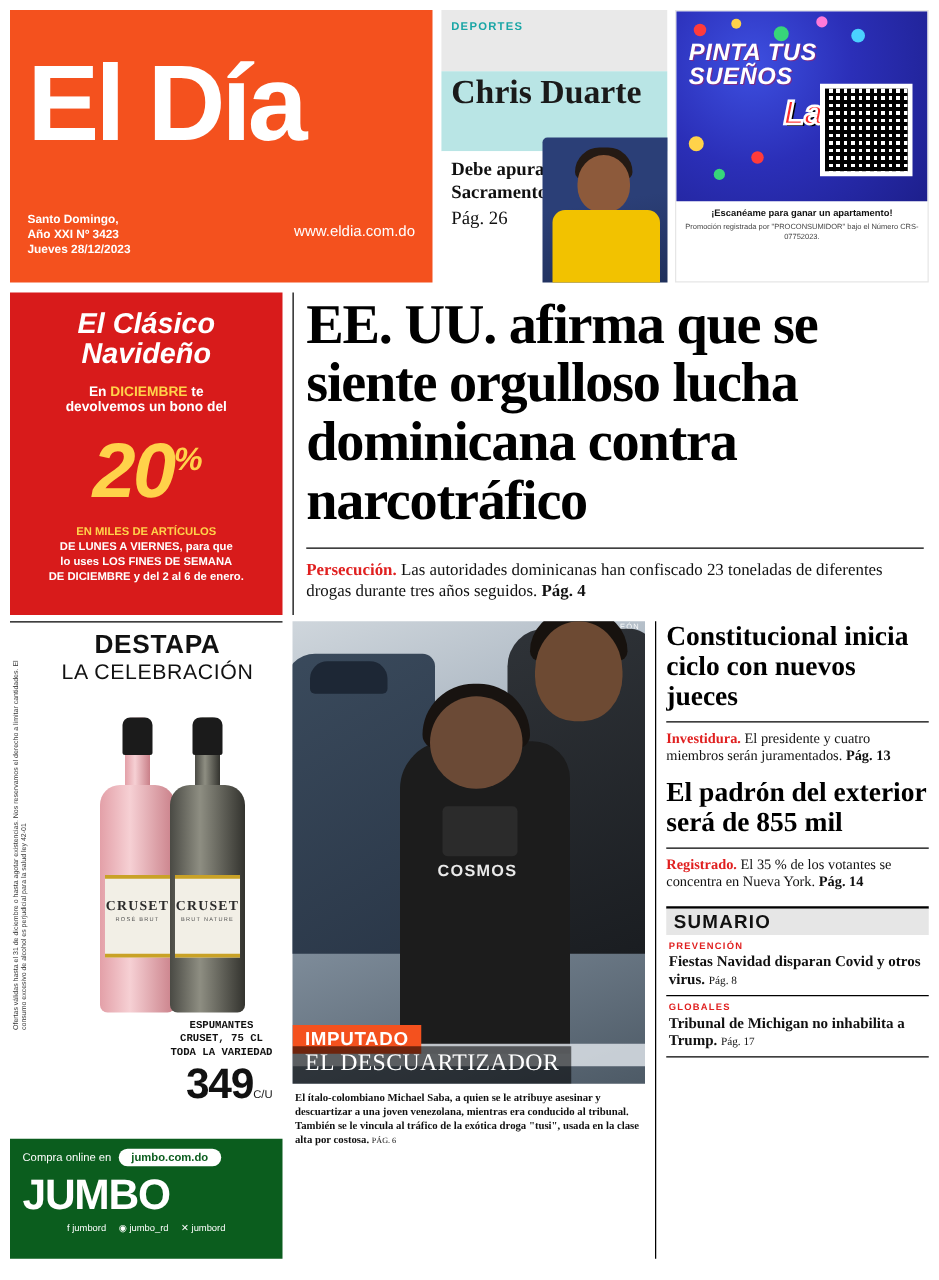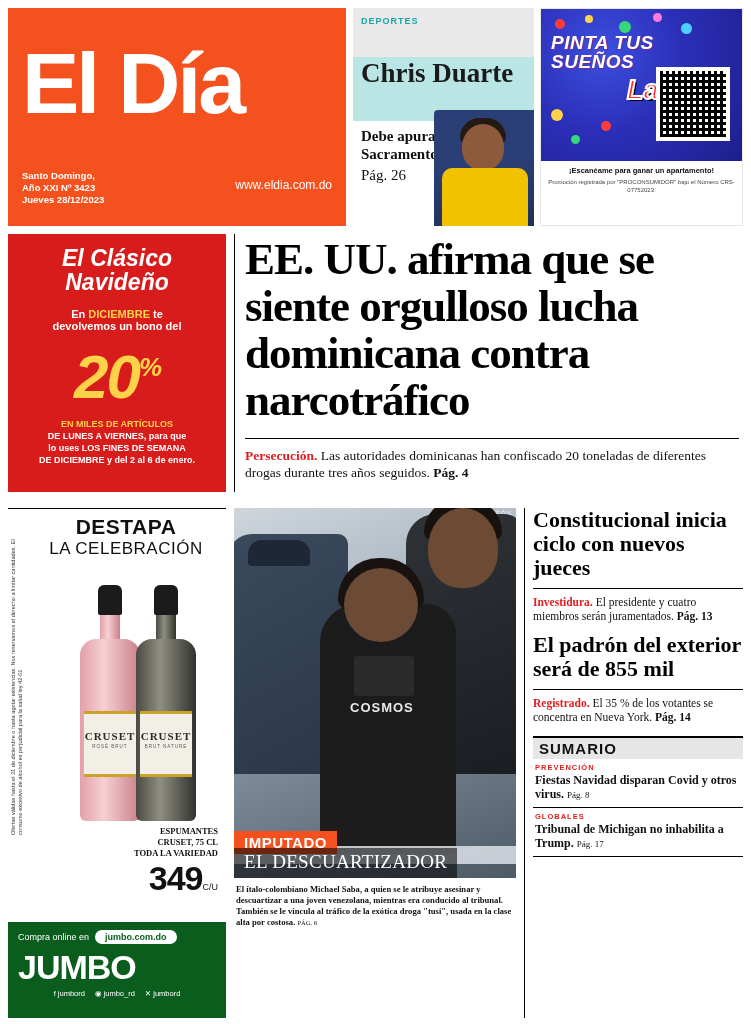--- a/index.html
+++ b/index.html
@@ -83,21 +83,21 @@
   .lead h1 {
     margin:0; font-family:"Liberation Serif", serif; font-weight:bold;
     font-size:45px; line-height:47px; letter-spacing:-1px; color:#000;
   }
   .lead-rule { border-top:1px solid #000; margin:14px 0 8px 0; }
   .lead-deck { font-family:"Liberation Serif", serif; font-size:13.5px; line-height:17px; color:#111; }
   .lead-deck .kicker { color:#e02020; font-weight:bold; }
   .lead-deck .pag { font-weight:bold; }
 
   
-  .lower { display:flex; gap:8px; margin-top:16px; height:510px; }
+  .lower { display:flex; gap:8px; margin-top:5px; height:510px; }
 
   .ad-jumbo { width:218px; background:#fff; position:relative; border-top:1px solid #000; }
   .jumbo-head { text-align:center; padding:6px 6px 2px 24px; }
   .jumbo-head .h1 { font-family:"Liberation Sans", sans-serif; font-weight:bold; font-size:21px; letter-spacing:.5px; color:#111; }
   .jumbo-head .h2 { font-family:"Liberation Sans", sans-serif; font-size:17px; color:#111; letter-spacing:.5px; }
   .jumbo-side {
     position:absolute; left:2px; top:26px; width:14px; height:300px;
     writing-mode:vertical-rl; transform:rotate(180deg);
     font-family:"Liberation Sans", sans-serif; font-size:5.6px; line-height:7px; color:#333;
   }
@@ -107,21 +107,21 @@
   .bottle .foil { position:absolute; left:18px; top:0; width:24px; height:30px; background:#1b1b1b; border-radius:6px 6px 2px 2px; }
   .bottle .body { position:absolute; left:0; bottom:0; width:60px; height:182px; border-radius:16px 16px 6px 6px; }
   .bottle .label { position:absolute; left:4px; bottom:44px; width:52px; height:66px; background:#f2efe6; border-top:3px solid #c9a227; border-bottom:3px solid #c9a227; text-align:center; padding-top:16px; }
   .bottle .label .nm { font-family:"Liberation Serif", serif; font-weight:bold; font-size:11px; letter-spacing:1px; color:#2b2b2b; }
   .bottle .label .sub { font-family:"Liberation Sans", sans-serif; font-size:4.5px; letter-spacing:1px; color:#555; margin-top:2px; }
   .b-rose { left:72px; }
   .b-rose .neck, .b-rose .body { background:linear-gradient(90deg,#e3a0a8,#f6d0d4 40%,#c97f88); }
   .b-white { left:128px; }
   .b-white .neck, .b-white .body { background:linear-gradient(90deg,#4a4a44,#8e8e82 40%,#33332e); }
   .jumbo-price { position:absolute; right:8px; bottom:120px; text-align:right; }
-  .jumbo-price .pl { font-family:Liberation Serif, serif; font-size:8.5px; font-weight:bold; line-height:11px; color:#111; }
+  .jumbo-price .pl { font-family:Liberation Mono, monospace; font-size:8.5px; font-weight:bold; line-height:11px; color:#111;text-align:center; }
   .jumbo-price .pr { font-family:"Liberation Sans", sans-serif; font-weight:bold; font-size:34px; color:#111; letter-spacing:-1px; }
   .jumbo-price .pu { font-family:"Liberation Sans", sans-serif; font-size:9px; color:#111; }
   .jumbo-foot { position:absolute; left:0; right:0; bottom:0; background:#0b5d1e; height:96px; color:#fff; padding:8px 10px; }
   .jumbo-foot .online { display:flex; align-items:center; gap:6px; font-family:"Liberation Sans", sans-serif; font-size:9px; }
   .jumbo-foot .pill { background:#fff; color:#0b5d1e; border-radius:10px; padding:2px 10px; font-weight:bold; font-size:9px; }
   .jumbo-logo { font-family:"Liberation Sans", sans-serif; font-weight:bold; font-size:34px; letter-spacing:-1px; margin-top:4px; }
   .jumbo-social { display:flex; justify-content:center; gap:10px; font-family:"Liberation Sans", sans-serif; font-size:7.5px; margin-top:2px; }
 
   .photo-col { width:282px; display:flex; flex-direction:column; }
   .photo {
@@ -244,21 +244,21 @@
         <div>DE LUNES A VIERNES, para que</div>
         <div>lo uses LOS FINES DE SEMANA</div>
         <div>DE DICIEMBRE y del 2 al 6 de enero.</div>
       </div>
     </div>
 
     <div class="lead">
       <h1>EE. UU. afirma que se siente orgulloso lucha dominicana contra narcotráfico</h1>
       <div class="lead-rule"></div>
       <div class="lead-deck">
-        <span class="kicker">Persecución.</span><span> Las autoridades dominicanas han confiscado 20 toneladas de diferentes drogas durante tres años seguidos. </span><span class="pag">Pág. 4</span>
+        <span class="kicker">Persecución.</span><span> Las autoridades dominicanas han confiscado 23 toneladas de diferentes drogas durante tres años seguidos. </span><span class="pag">Pág. 4</span>
       </div>
     </div>
   </div>
 
   <div class="lower">
 
     <div class="ad-jumbo">
       <div class="jumbo-head">
         <div class="h1">DESTAPA</div>
         <div class="h2">LA CELEBRACIÓN</div>

